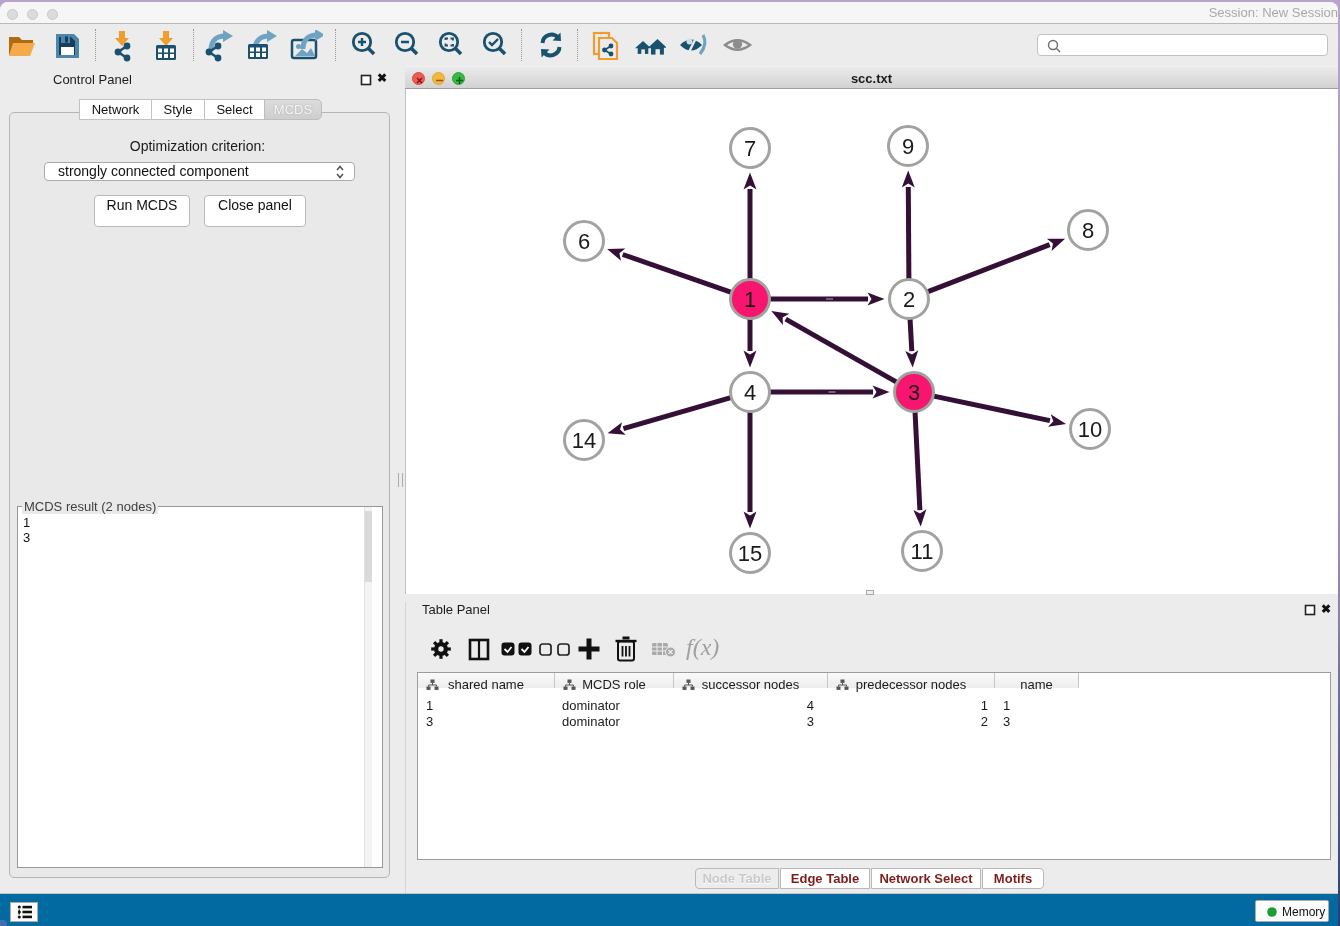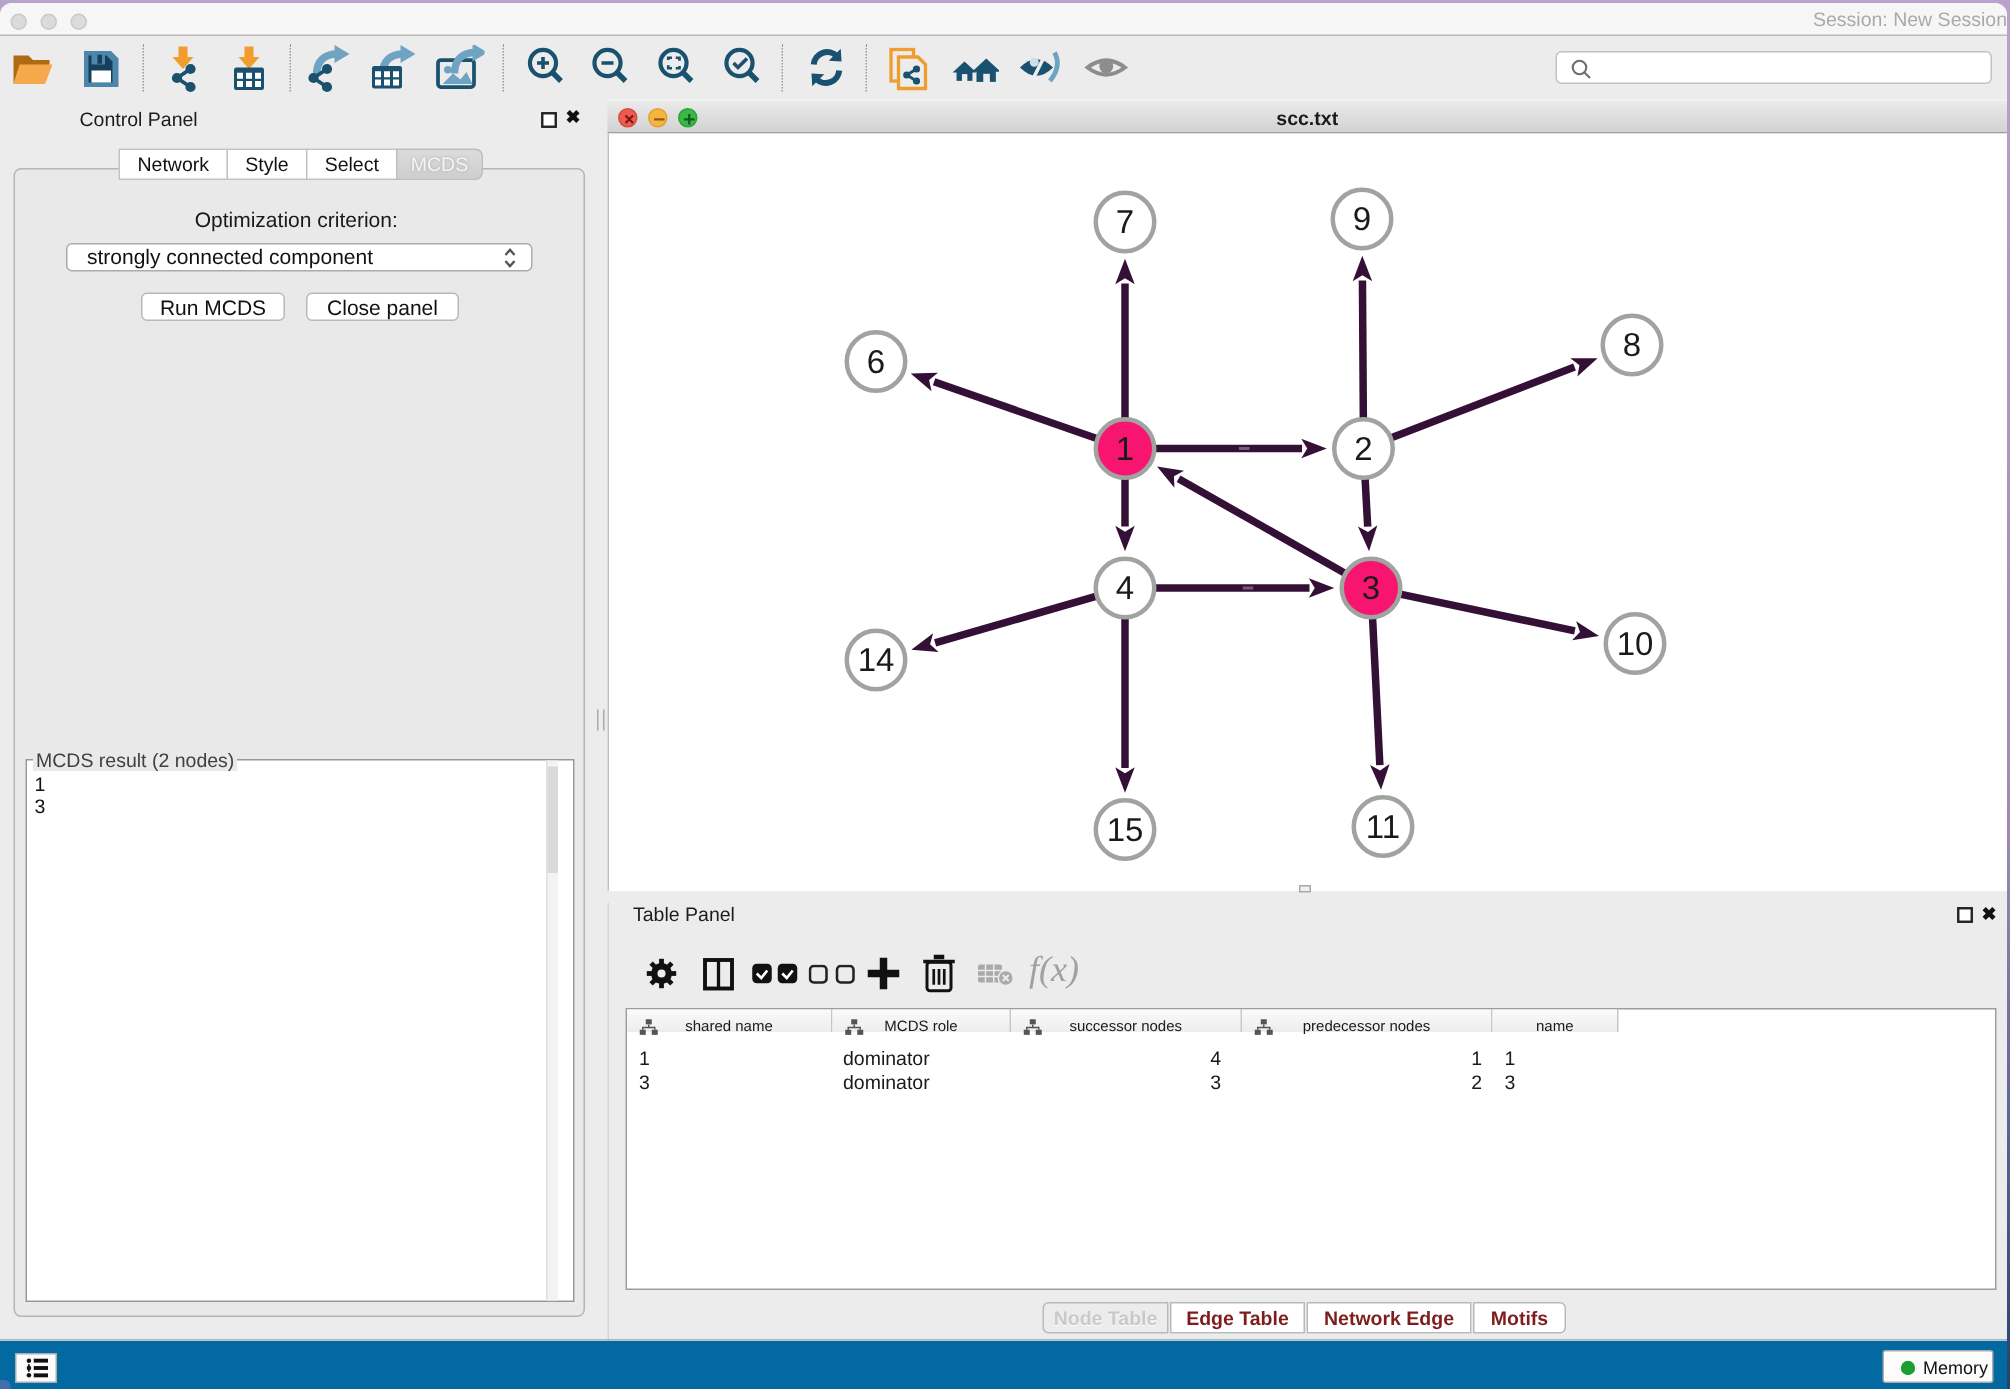--- a/index.html
+++ b/index.html
@@ -13,35 +13,35 @@
 .vsep { position:absolute; top:4px; height:32px; width:1px; border-left:1px dotted #9a9a9a; }
 .ticon { position:absolute; top:28px; }
 #search { position:absolute; left:1037px; top:9px; width:291px; height:22px; background:#fff; border:1px solid #c2c2c2; border-radius:4px; }
 
 #cp-head { position:absolute; left:0; top:63px; width:395px; height:30px; }
 #cp-title { position:absolute; left:14px; top:7px; font-size:13px; color:#1c1c1c;margin-left:39px; }
 #cp-box { position:absolute; left:9px; top:110px; width:381px; height:766px; border:1px solid #b5b5b5; border-radius:5px; background:#e9e9e9; }
 .tab { position:absolute; top:97px; height:21px; background:#fff; border:1px solid #c2c2c2; font-size:13px; text-align:center; line-height:20px; color:#111; }
 #optlab { position:absolute; left:0; top:136px; width:395px; text-align:center; font-size:14px; color:#1a1a1a; }
 #dropdown { position:absolute; left:44px; top:160px; width:311px; height:19px; background:#fff; border:1px solid #ababab; border-radius:4px; font-size:14px; line-height:17px; color:#111; padding-left:13px; }
-.btn { position:absolute; top:193px; height:19px; background:#fff; border:1px solid #b9b9b9; border-radius:4px; font-size:14px; text-align:center; line-height:18px; color:#111; }
+.btn { position:absolute; top:193px; height:32px; background:#fff; border:1px solid #b9b9b9; border-radius:4px; font-size:14px; text-align:center; line-height:18px; color:#111; }
 #fieldset { position:absolute; left:17px; top:504px; width:366px; height:362px; border:1px solid #989898; background:#fff; }
 #fs-legend { position:absolute; left:22px; top:497px; font-size:13px; color:#404040; background:#e9e9e9; padding:0 2px; }
 #fs-scroll { position:absolute; left:364px; top:505px; width:8px; height:360px; background:#f3f3f3; border-left:1px solid #e0e0e0; }
 #fs-thumb { position:absolute; left:365px; top:509px; width:7px; height:71px; background:#dadada; }
 
 #net-title { position:absolute; left:405px; top:64px; width:933px; height:23px; background:linear-gradient(#ebebeb,#d2d2d2); border-bottom:1px solid #9f9f9f; border-top:1px solid #f2f2f2; }
 .mac { position:absolute; top:4.5px; width:13px; height:13px; border-radius:50%; }
 #net-name { position:absolute; top:4px; left:0; width:933px; text-align:center; font-size:13px; font-weight:bold; color:#1a1a1a; }
 #canvas { position:absolute; left:405px; top:87px; width:933px; height:505px; background:#fff; border-left:1px solid #c0c0c0; }
 
 #tp { position:absolute; left:405px; top:600px; width:933px; height:291px; background:#ececec; border-left:1px solid #d5d5d5; }
 #tp-title { position:absolute; left:16px; top:0px; font-size:13px; color:#1c1c1c; }
 #tbl-wrap { position:absolute; left:11px; top:70px; width:914px; height:188px; background:#fff; border:1px solid #9c9c9c; }
-.th { position:absolute; top:0; height:15px; border-right:1px solid #c6c6c6; background:linear-gradient(#fafafa,#ededed); font-size:10px; color:#1a1a1a; text-align:center; line-height:24px; }
+.th { position:absolute; top:0; height:15px; border-right:1px solid #c6c6c6; background:linear-gradient(#fafafa,#ededed); font-size:13px; color:#1a1a1a; text-align:center; line-height:24px; }
 .td { position:absolute; font-size:13px; color:#1a1a1a; height:16px; line-height:16px; }
 .btab { position:absolute; top:266px; height:21px; background:#fff; border:1px solid #b9b9b9; font-size:13px; font-weight:bold; text-align:center; line-height:19px; color:#7f1d1d; }
 #statusline { position:absolute; left:0; top:891px; width:1338px; border-top:1px solid #c6c6c6; height:35px; background:#0369a1; }
 #memb { position:absolute; left:1255px; top:6px; width:74px; height:22px; background:#fcfcfc; border:1px solid #ababab; border-radius:2px; font-size:12px; color:#111; }
 #listb { position:absolute; left:10px; top:8px; width:28px; height:20px; background:#fbfbfb; border:1px solid #adadad; }
 </style></head><body>
 <div id="win">
  <div id="titlebar">
   <div class="tl" style="left:7px"></div>
       <div class="tl" style="left:27px"></div>
@@ -354,21 +354,21 @@
         <div class="td" style="left:410px;top:25px;width:160px;text-align:right">1</div>
         <div class="td" style="left:585px;top:25px">1</div>
         <div class="td" style="left:8px;top:41px">3</div>
         <div class="td" style="left:144px;top:41px">dominator</div>
         <div class="td" style="left:256px;top:41px;width:140px;text-align:right">3</div>
         <div class="td" style="left:410px;top:41px;width:160px;text-align:right">2</div>
         <div class="td" style="left:585px;top:41px">3</div>
       </div>
       <div class="btab" style="left:289px;width:84px;background:#ececec;color:#c9c9c9;border-radius:4px 0 0 4px;text-shadow:0 1px 0 #fff">Node Table</div>
       <div class="btab" style="left:374px;width:90px;">Edge Table</div>
-      <div class="btab" style="left:465px;width:110px;">Network Edge</div>
+      <div class="btab" style="left:465px;width:110px;">Network Select</div>
       <div class="btab" style="left:576px;width:62px;border-radius:0 4px 4px 0">Motifs</div>
     </div>
     <div id="statusline">
       <div id="listb"><svg width="26" height="18" viewBox="0 0 26 18">
           <line x1="8.2" y1="3" x2="8.2" y2="15" stroke="#111" stroke-width="1.2" stroke-dasharray="1.5 2"></line>
           <g fill="#111">
             <rect x="6.8" y="2.6" width="3" height="3" rx="1.5"></rect>
             <rect x="11.5" y="2.8" width="9.5" height="2.6"></rect>
             <rect x="6.8" y="7.5" width="3" height="3" rx="1.5"></rect>
             <rect x="11.5" y="7.7" width="9.5" height="2.6"></rect>

